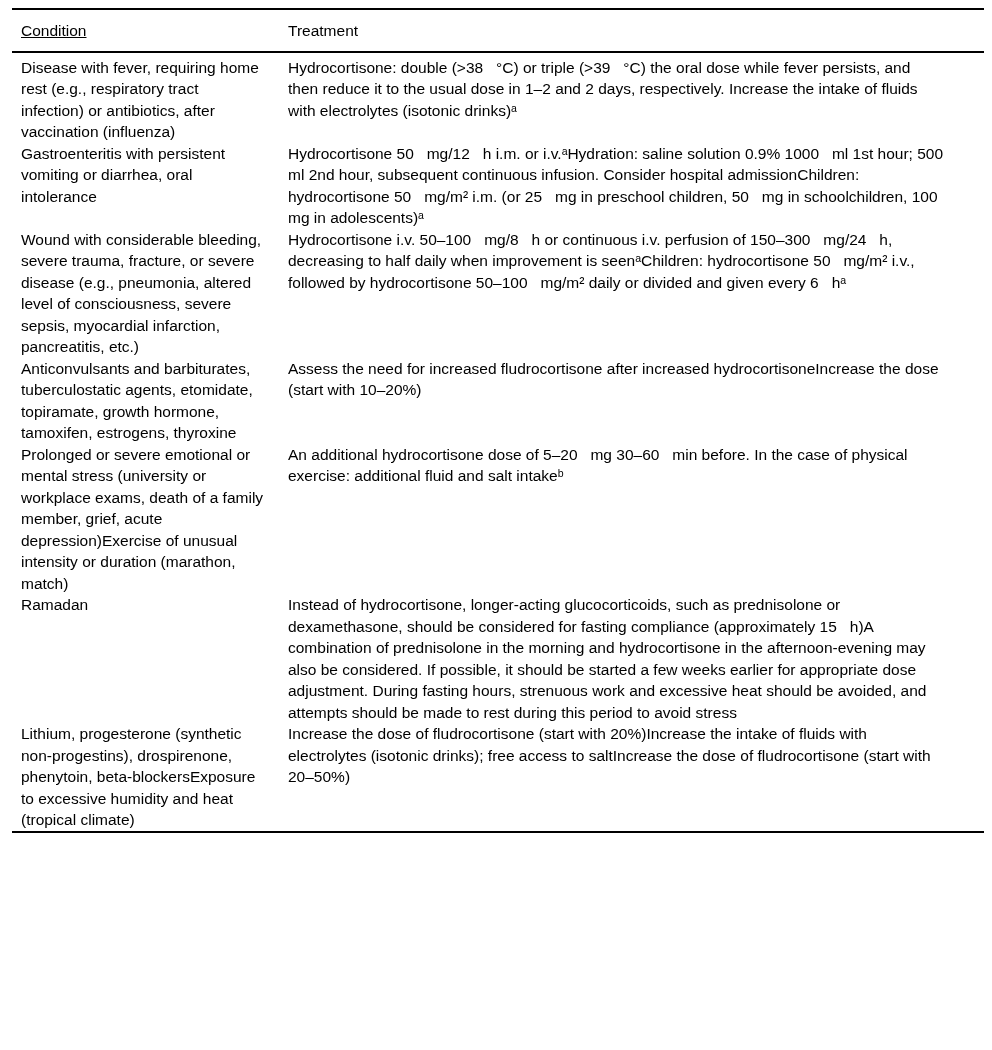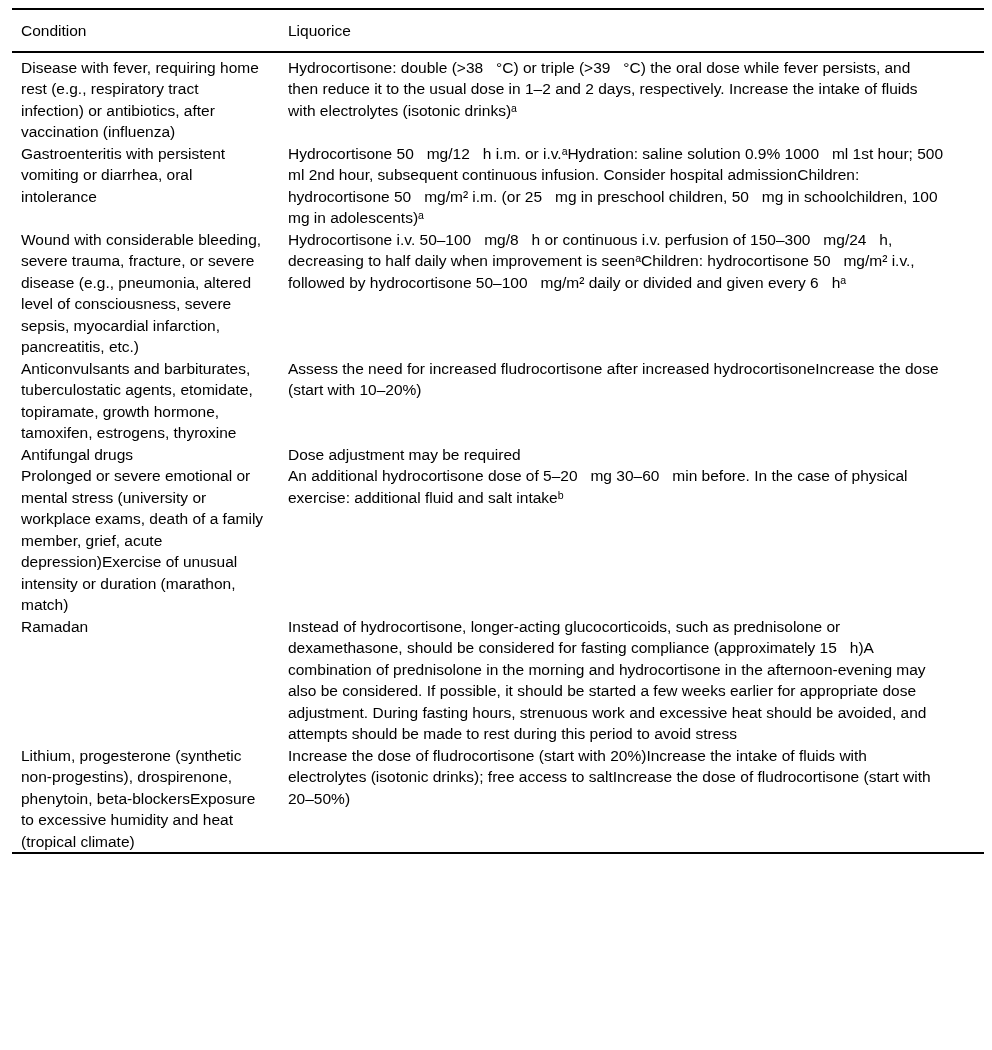--- a/index.html
+++ b/index.html
@@ -28,21 +28,21 @@
     border-bottom: 2.5px solid #000000;
   }
   col.col-condition { width: 276px; }
   thead th {
     font-weight: normal;
     text-align: left;
     border-bottom: 2.5px solid #000000;
     padding: 10px 0 9px 0;
     font-size: 15.5px;
   }
-  thead th.cond { padding-left: 9px; }
+  thead th.cond { padding-left: 9px; text-decoration: underline; }
   tbody td {
     vertical-align: top;
     padding: 0;
     white-space: pre-wrap;
   }
   td.cond {
     padding-left: 9px;
     padding-right: 24px;
   }
   td.treat {
@@ -57,45 +57,41 @@
 <div class="page">
   <div class="table-wrap">
     <table class="data-table">
       <colgroup>
         <col class="col-condition">
         <col class="col-treatment">
       </colgroup>
       <thead>
         <tr>
           <th class="cond">Condition</th>
-          <th class="treat">Liquorice</th>
+          <th class="treat">Treatment</th>
         </tr>
       </thead>
       <tbody>
         <tr>
           <td class="cond">Disease with fever, requiring home rest (e.g., respiratory tract infection) or antibiotics, after vaccination (influenza)</td>
           <td class="treat">Hydrocortisone: double (&gt;38   °C) or triple (&gt;39   °C) the oral dose while fever persists, and then reduce it to the usual dose in 1–2 and 2 days, respectively. Increase the intake of fluids with electrolytes (isotonic drinks)ᵃ</td>
         </tr>
         <tr>
           <td class="cond">Gastroenteritis with persistent vomiting or diarrhea, oral intolerance</td>
           <td class="treat">Hydrocortisone 50   mg/12   h i.m. or i.v.ᵃHydration: saline solution 0.9% 1000   ml 1st hour; 500   ml 2nd hour, subsequent continuous infusion. Consider hospital admissionChildren: hydrocortisone 50   mg/m² i.m. (or 25   mg in preschool children, 50   mg in schoolchildren, 100   mg in adolescents)ᵃ</td>
         </tr>
         <tr>
           <td class="cond">Wound with considerable bleeding, severe trauma, fracture, or severe disease (e.g., pneumonia, altered level of consciousness, severe sepsis, myocardial infarction, pancreatitis, etc.)</td>
           <td class="treat">Hydrocortisone i.v. 50–100   mg/8   h or continuous i.v. perfusion of 150–300   mg/24   h, decreasing to half daily when improvement is seenᵃChildren: hydrocortisone 50   mg/m² i.v., followed by hydrocortisone 50–100   mg/m² daily or divided and given every 6   hᵃ</td>
         </tr>
         <tr>
           <td class="cond">Anticonvulsants and barbiturates, tuberculostatic agents, etomidate, topiramate, growth hormone, tamoxifen, estrogens, thyroxine</td>
           <td class="treat">Assess the need for increased fludrocortisone after increased hydrocortisoneIncrease the dose (start with 10–20%)</td>
         </tr>
         <tr>
-          <td class="cond">Antifungal drugs</td>
-          <td class="treat">Dose adjustment may be required</td>
-        </tr>
-        <tr>
           <td class="cond">Prolonged or severe emotional or mental stress (university or workplace exams, death of a family member, grief, acute depression)Exercise of unusual intensity or duration (marathon, match)</td>
           <td class="treat">An additional hydrocortisone dose of 5–20   mg 30–60   min before. In the case of physical exercise: additional fluid and salt intakeᵇ</td>
         </tr>
         <tr>
           <td class="cond">Ramadan</td>
           <td class="treat">Instead of hydrocortisone, longer-acting glucocorticoids, such as prednisolone or dexamethasone, should be considered for fasting compliance (approximately 15   h)A combination of prednisolone in the morning and hydrocortisone in the afternoon-evening may also be considered. If possible, it should be started a few weeks earlier for appropriate dose adjustment. During fasting hours, strenuous work and excessive heat should be avoided, and attempts should be made to rest during this period to avoid stress</td>
         </tr>
         <tr>
           <td class="cond">Lithium, progesterone (synthetic non-progestins), drospirenone, phenytoin, beta-blockersExposure to excessive humidity and heat (tropical climate)</td>
           <td class="treat">Increase the dose of fludrocortisone (start with 20%)Increase the intake of fluids with electrolytes (isotonic drinks); free access to saltIncrease the dose of fludrocortisone (start with 20–50%)</td>

